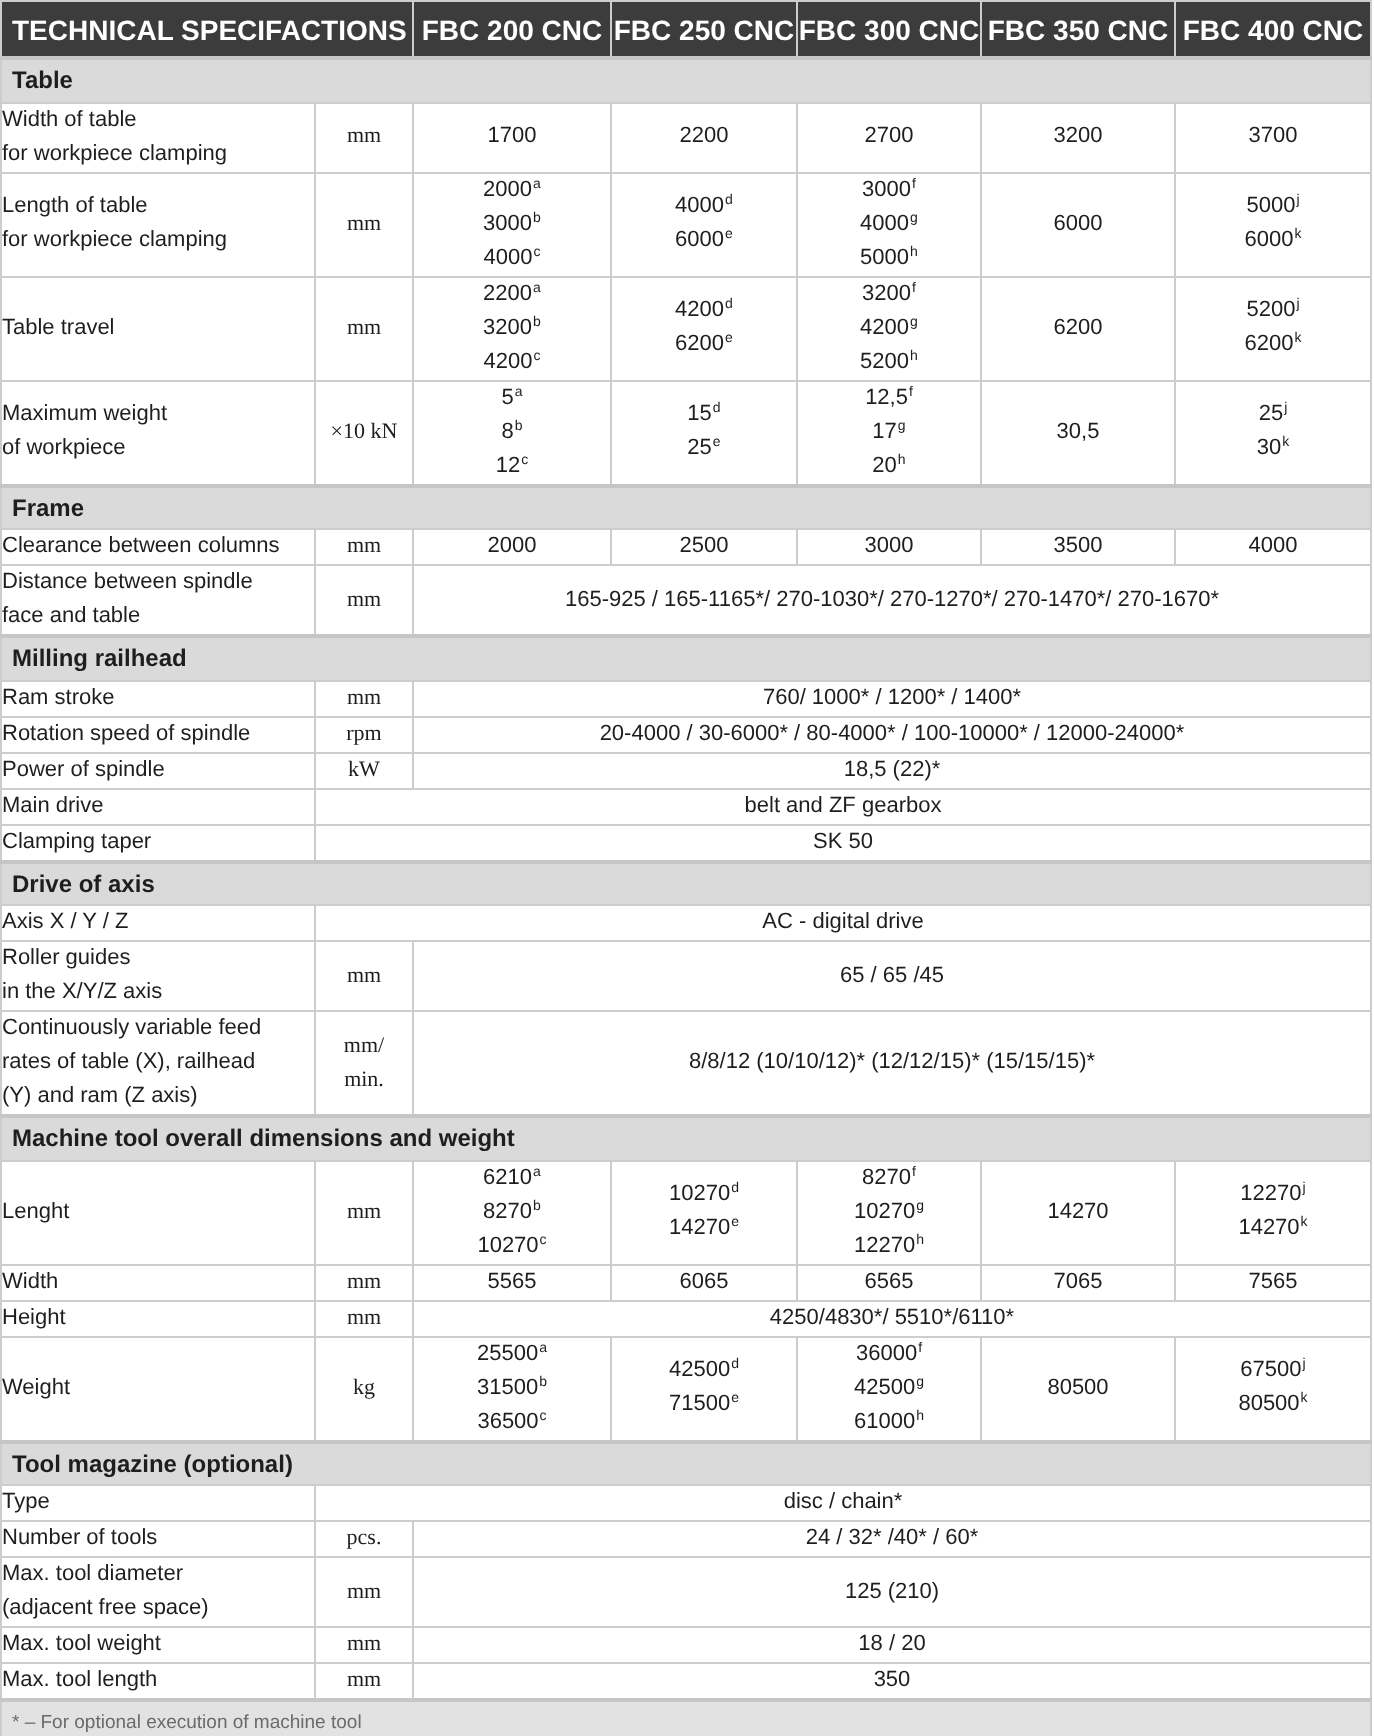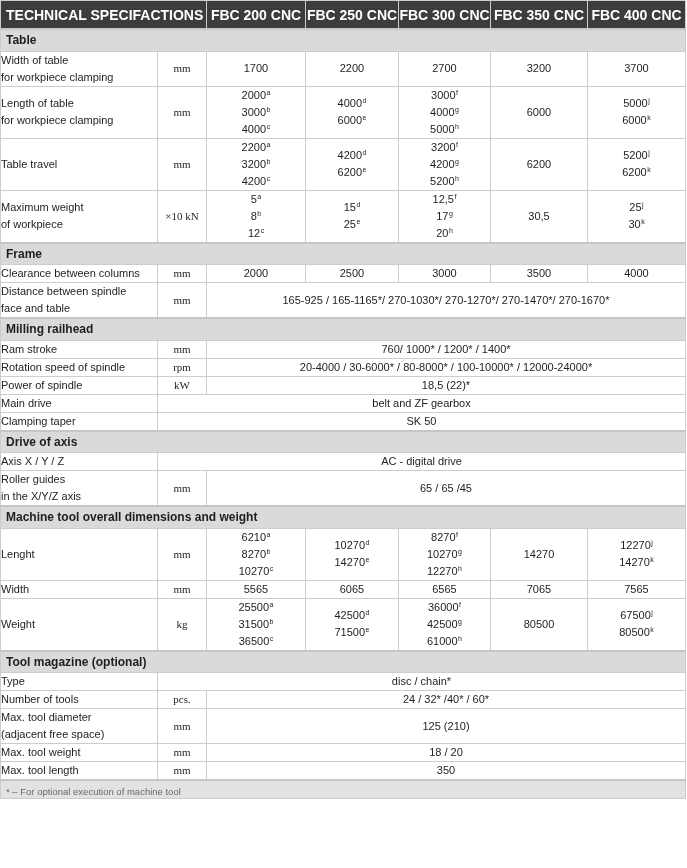--- a/index.html
+++ b/index.html
@@ -210,21 +210,21 @@
         </td>
       </tr>
       <tr style="height: 18px;">
         <td class="label">
           <div class="line">Rotation speed of spindle</div>
         </td>
         <td class="unit">
           <div class="line">rpm</div>
         </td>
         <td class="val" colspan="5">
-          <div class="line">20-4000 / 30-6000* / 80-8000* / 100-10000* / 12000-24000*</div>
+          <div class="line">20-4000 / 30-6000* / 80-4000* / 100-10000* / 12000-24000*</div>
         </td>
       </tr>
       <tr style="height: 18px;">
         <td class="label">
           <div class="line">Power of spindle</div>
         </td>
         <td class="unit">
           <div class="line">kW</div>
         </td>
         <td class="val" colspan="5">
@@ -261,20 +261,34 @@
       <tr style="height: 17px; border-radius: 16px;">
         <td class="label">
           <div class="line">Roller guides</div>
           <div class="line">in the X/Y/Z axis</div>
         </td>
         <td class="unit">
           <div class="line">mm</div>
         </td>
         <td class="val" colspan="5">
           <div class="line">65 / 65 /45</div>
+        </td>
+      </tr>
+      <tr style="height: 52px;">
+        <td class="label">
+          <div class="line">Continuously variable feed</div>
+          <div class="line">rates of table (X), railhead</div>
+          <div class="line">(Y) and ram (Z axis)</div>
+        </td>
+        <td class="unit">
+          <div class="line">mm/</div>
+          <div class="line">min.</div>
+        </td>
+        <td class="val" colspan="5">
+          <div class="line">8/8/12 (10/10/12)* (12/12/15)* (15/15/15)*</div>
         </td>
       </tr>
       <tr class="section-band" style="height: 22px;">
         <td colspan="7">Machine tool overall dimensions and weight</td>
       </tr>
       <tr style="height: 52px;">
         <td class="label">
           <div class="line">Lenght</div>
         </td>
         <td class="unit">
@@ -316,20 +330,31 @@
           <div class="line"><span>6065</span></div>
         </td>
         <td class="val">
           <div class="line"><span>6565</span></div>
         </td>
         <td class="val">
           <div class="line"><span>7065</span></div>
         </td>
         <td class="val">
           <div class="line"><span>7565</span></div>
+        </td>
+      </tr>
+      <tr style="height: 18px;">
+        <td class="label">
+          <div class="line">Height</div>
+        </td>
+        <td class="unit">
+          <div class="line">mm</div>
+        </td>
+        <td class="val" colspan="5">
+          <div class="line">4250/4830*/ 5510*/6110*</div>
         </td>
       </tr>
       <tr style="height: 52px;">
         <td class="label">
           <div class="line">Weight</div>
         </td>
         <td class="unit">
           <div class="line">kg</div>
         </td>
         <td class="val">

